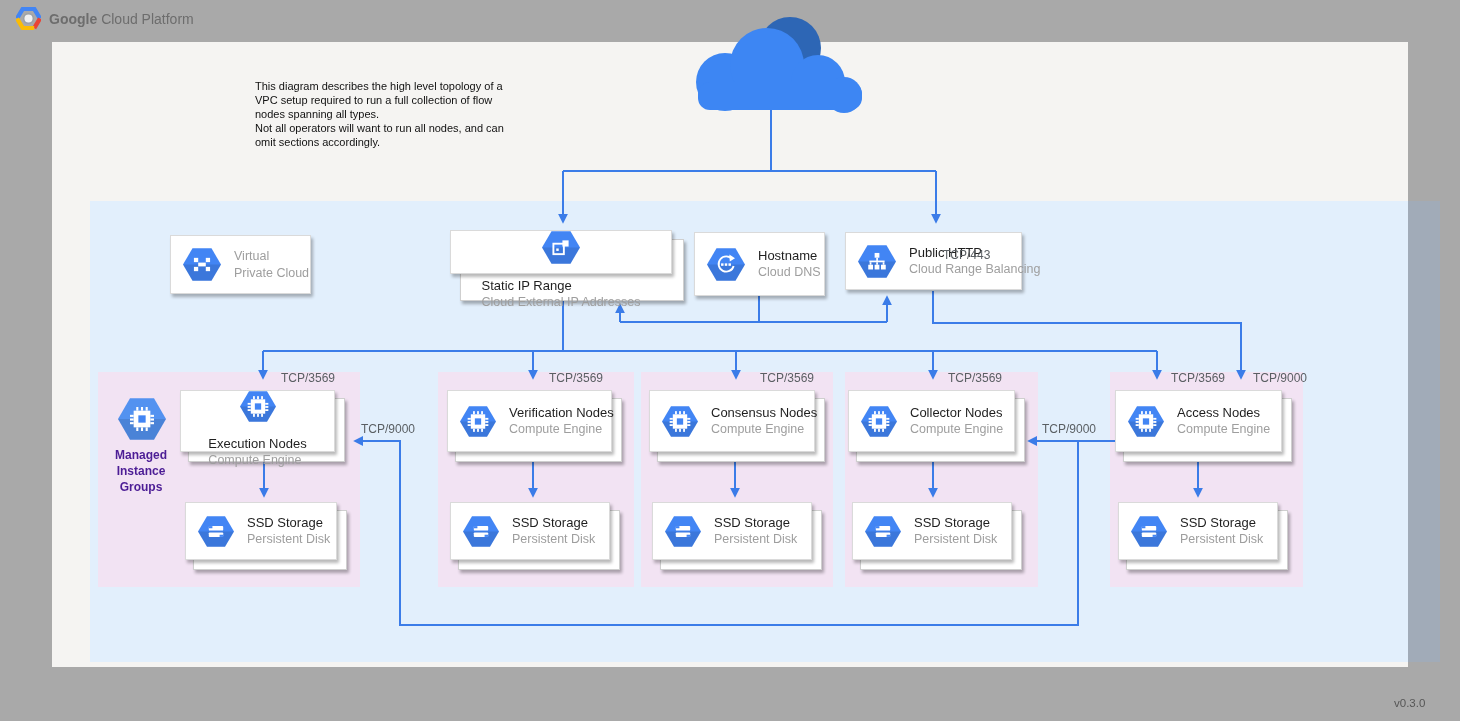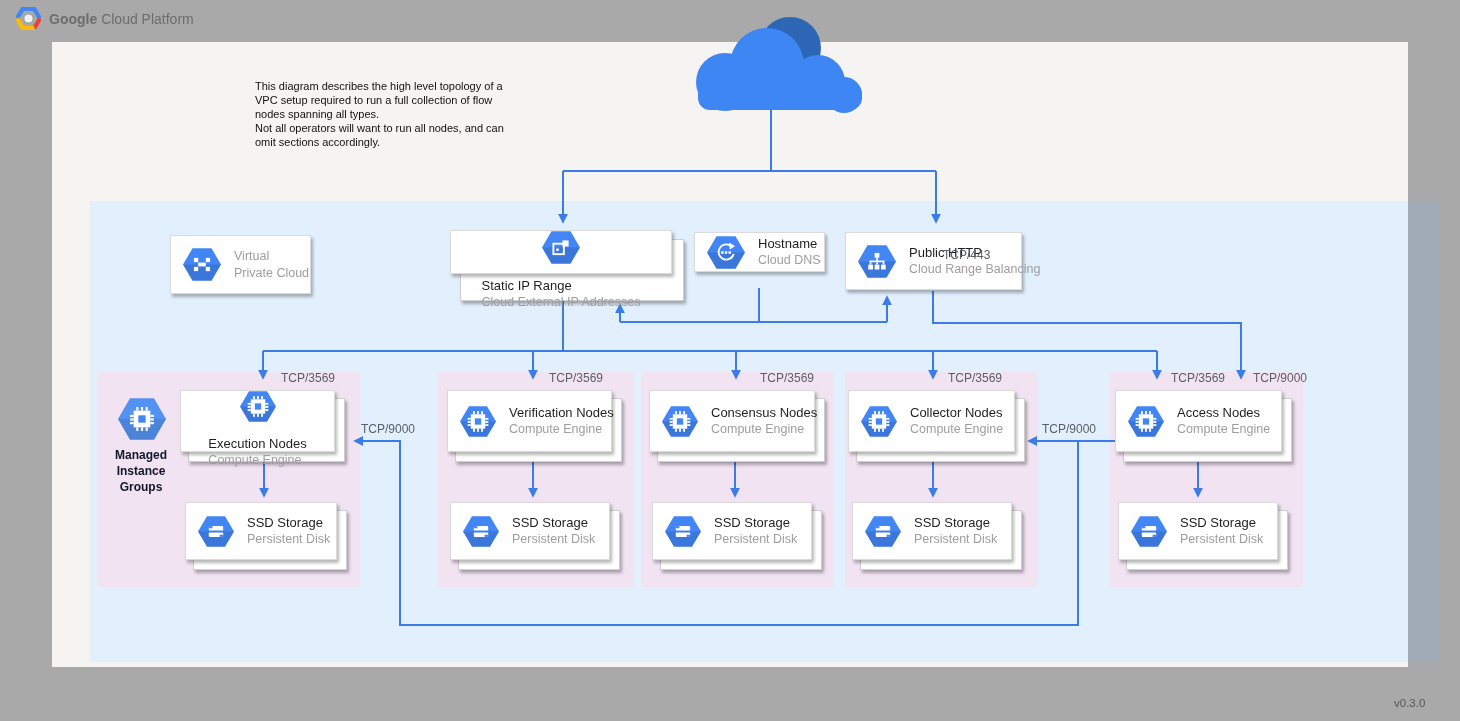--- a/index.html
+++ b/index.html
@@ -16,21 +16,21 @@
   .c-title{font-size:13px; color:#1f1f1f; line-height:1.32; white-space:nowrap;}
   .c-sub{font-size:12.5px; color:#9e9e9e; line-height:1.32; white-space:nowrap;}
   .tcp{font-size:12px; color:#5a5f63; z-index:9; white-space:nowrap;}
   .preline{white-space:pre-line;}
   #title{left:255px; top:36px; font-size:21px; font-weight:bold; color:#0a0a0a; z-index:4;}
   #description{left:255px; top:79px; font-size:11px; color:#111; line-height:1.28; z-index:4;}
   #logo{left:16px; top:7px; display:flex; align-items:center; gap:8px; z-index:4;}
   #logo-text{font-size:14px; color:#6d6d6d;}
   #logo-text b{color:#6d6d6d;}
   #version{left:1394px; top:697px; font-size:11.5px; color:#565656; z-index:4;text-align:center;}
-  #mig-label{left:106px; top:447px; width:70px; text-align:center; font-size:12px; font-weight:bold; color:#0f172a; line-height:1.35; z-index:6;}
+  #mig-label{left:106px; top:447px; width:70px; text-align:center; font-size:12px; font-weight:bold; color:#4c1d95; line-height:1.35; z-index:6;}
   #cloud{left:672px; top:10px; z-index:6;}
   .hexsvg{flex:0 0 auto;}
 </style>
 </head>
 <body>
 
 <svg width="0" height="0" style="position:absolute">
   <defs>
     <marker id="arr" markerWidth="5" markerHeight="5" refX="3.6" refY="2.5" orient="auto">
       <path d="M0,0 L5,2.5 L0,5 Z" fill="#3b7ce8"></path>
@@ -157,21 +157,21 @@
       <rect x="12" y="13" width="11" height="11" fill="none" stroke="#fff" stroke-width="2"></rect>
       <rect x="21.5" y="9.5" width="6.5" height="6.5" fill="#fff"></rect>
       <rect x="15" y="18" width="2.6" height="2.6" fill="#fff"></rect>
     </svg>
     <div>
       <div class="c-title">Static IP Range</div>
       <div class="c-sub">Cloud External IP Addresses</div>
     </div>
   </div>
 
-  <div class="abs card" style="left:694px;top:232px;width:131px;height:40px;">
+  <div class="abs card" style="left:694px;top:232px;width:131px;height:64px;">
     <svg class="hexsvg" width="38" height="33" viewBox="0 0 40 34">
       <use href="#glyph-hex-base"></use>
       <path d="M26.5,11.5 A8,8 0 1 0 28,18.5" fill="none" stroke="#fff" stroke-width="2"></path>
       <polygon points="23.5,6.5 29.5,10.5 24,13.8" fill="#fff"></polygon>
       <rect x="14.8" y="15.8" width="2.6" height="2.6" fill="#fff"></rect>
         <rect x="18.7" y="15.8" width="2.6" height="2.6" fill="#fff"></rect>
         <rect x="22.6" y="15.8" width="2.6" height="2.6" fill="#fff"></rect>
     </svg>
     <div>
       <div class="c-title">Hostname</div>

